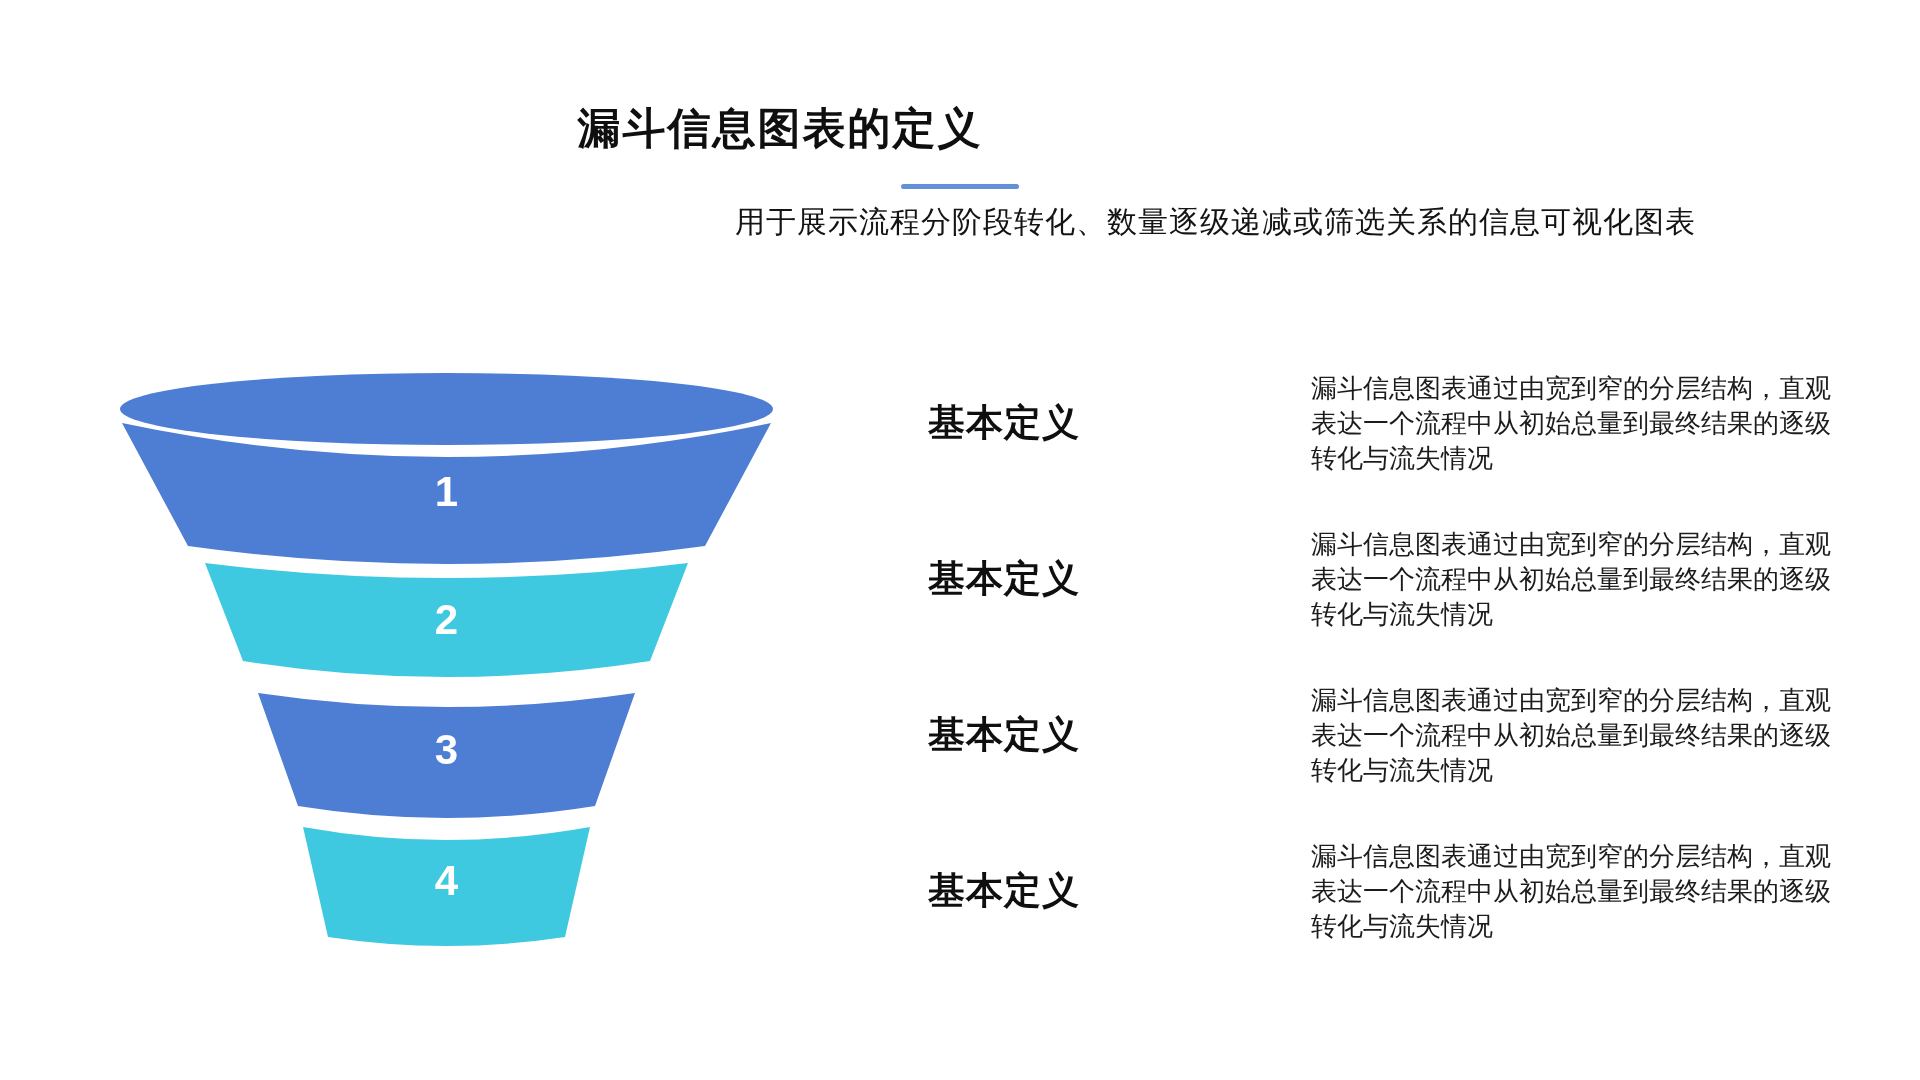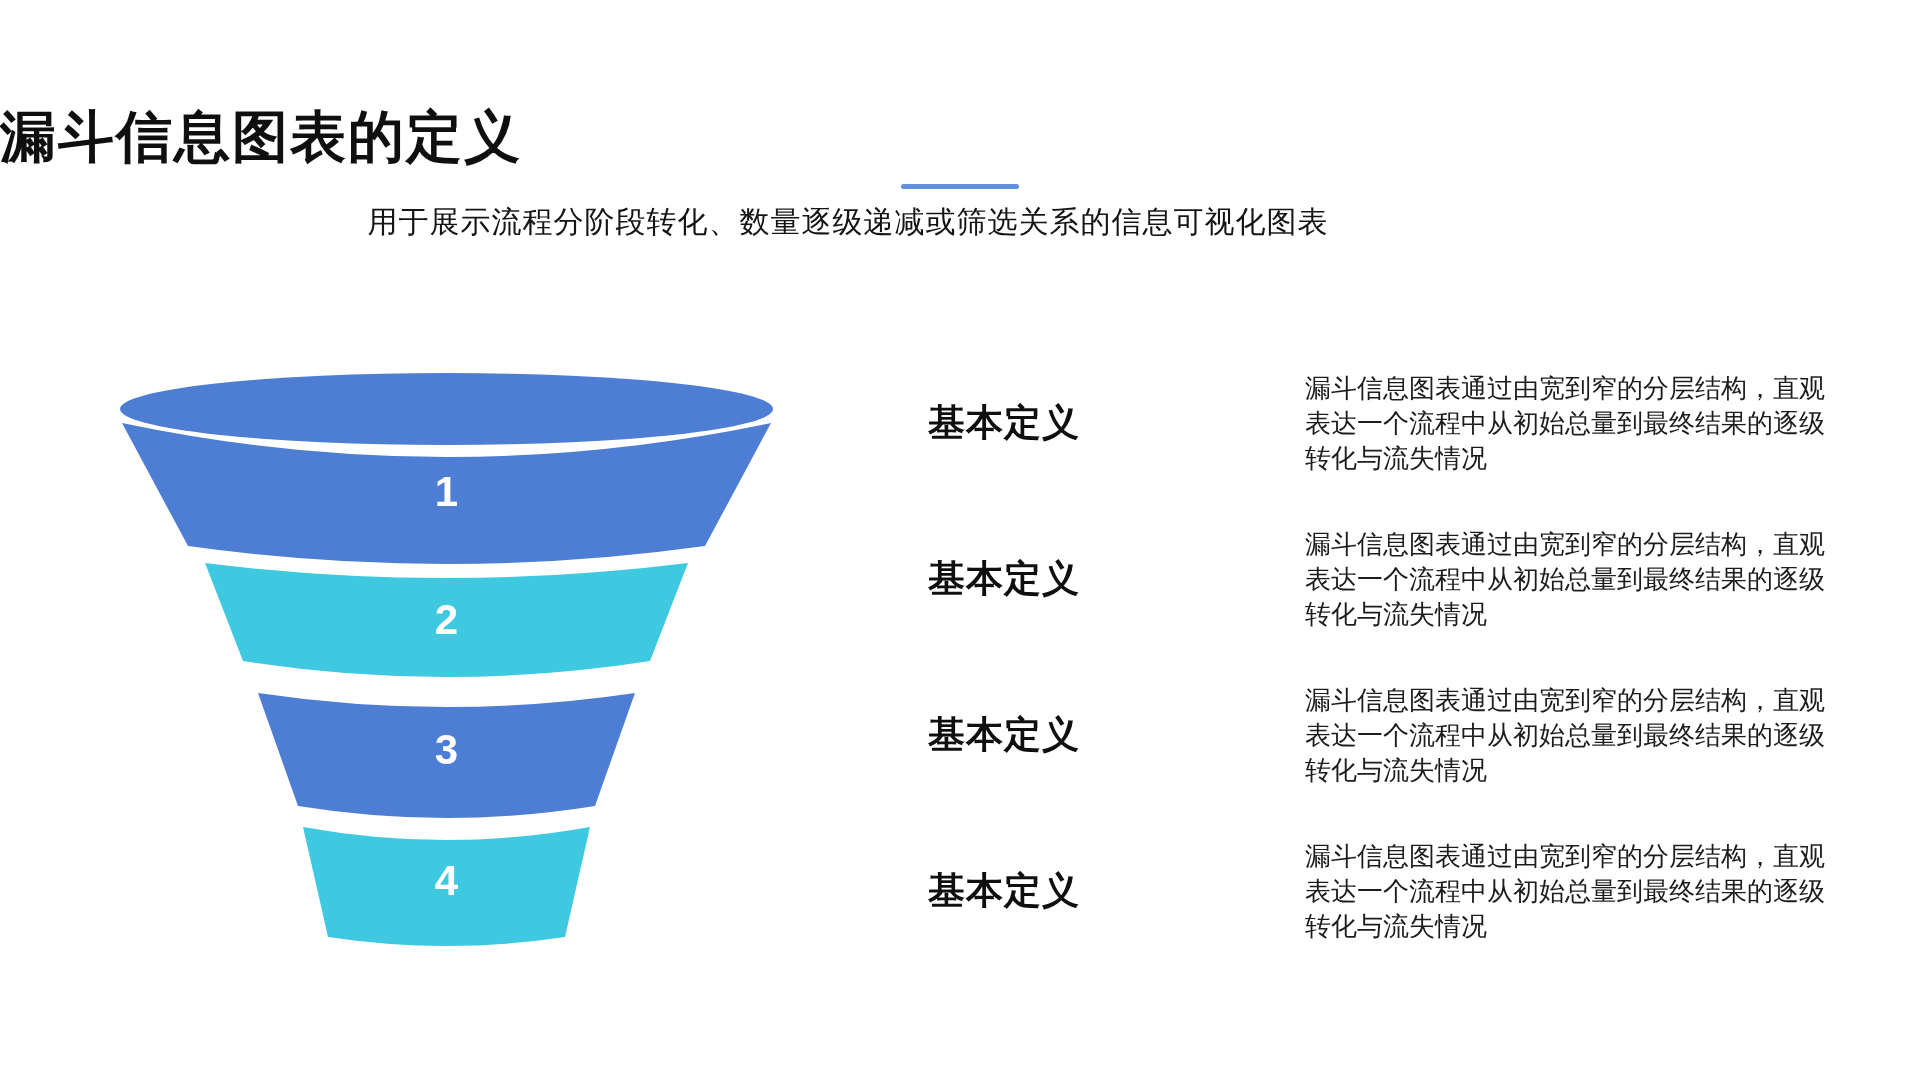--- a/index.html
+++ b/index.html
@@ -6,32 +6,32 @@
   html, body {
     width: 1920px; height: 1080px;
     background: #ffffff;
     overflow: hidden;
     font-family: "Liberation Sans", "DejaVu Sans", sans-serif;
   }
   .slide { position: relative; width: 1920px; height: 1080px; background: #ffffff; }
 
   .page-title {
     position: absolute; top: 100px; left: 0; width: 1560px;
-    text-align: left;
-    font-size: 56px; font-weight: 800; color: #0f0f0f;
+    text-align: center;
+    font-size: 43px; font-weight: 800; color: #0f0f0f;
     letter-spacing: 2px;
   }
   .title-divider {
     position: absolute; top: 184px; left: 50%; transform: translateX(-50%);
     width: 118px; height: 5px; border-radius: 3px;
     background: #6191d9;
   }
   .page-subtitle {
     position: absolute; top: 202px; left: 0; width: 1696px;
-    text-align: center;
+    text-align: right;
     font-size: 30px; font-weight: 400; color: #141414;
     letter-spacing: 1px;
   }
 
   .funnel-svg {
     position: absolute; left: 0; top: 0;
     width: 1920px; height: 1080px;
   }
   .funnel-num {
     font-family: "Liberation Sans", "DejaVu Sans", sans-serif;
@@ -54,20 +54,21 @@
   .def-heading {
     width: 377px; flex: 0 0 377px;
     font-size: 37px; font-weight: 800; color: #0f0f0f;
     letter-spacing: 1px;
     font-family: Liberation Serif, serif;
   }
   .def-body {
     width: 528px; flex: 0 0 528px;
     font-size: 26px; line-height: 35px; color: #1c1c1c;
     text-align: left;
+    margin-left: 6px;
   }
 </style>
 </head>
 <body>
 
 <div class="slide">
 
   <h1 class="page-title">漏斗信息图表的定义</h1>
   <div class="title-divider"></div>
   <div class="page-subtitle">用于展示流程分阶段转化、数量逐级递减或筛选关系的信息可视化图表</div>

